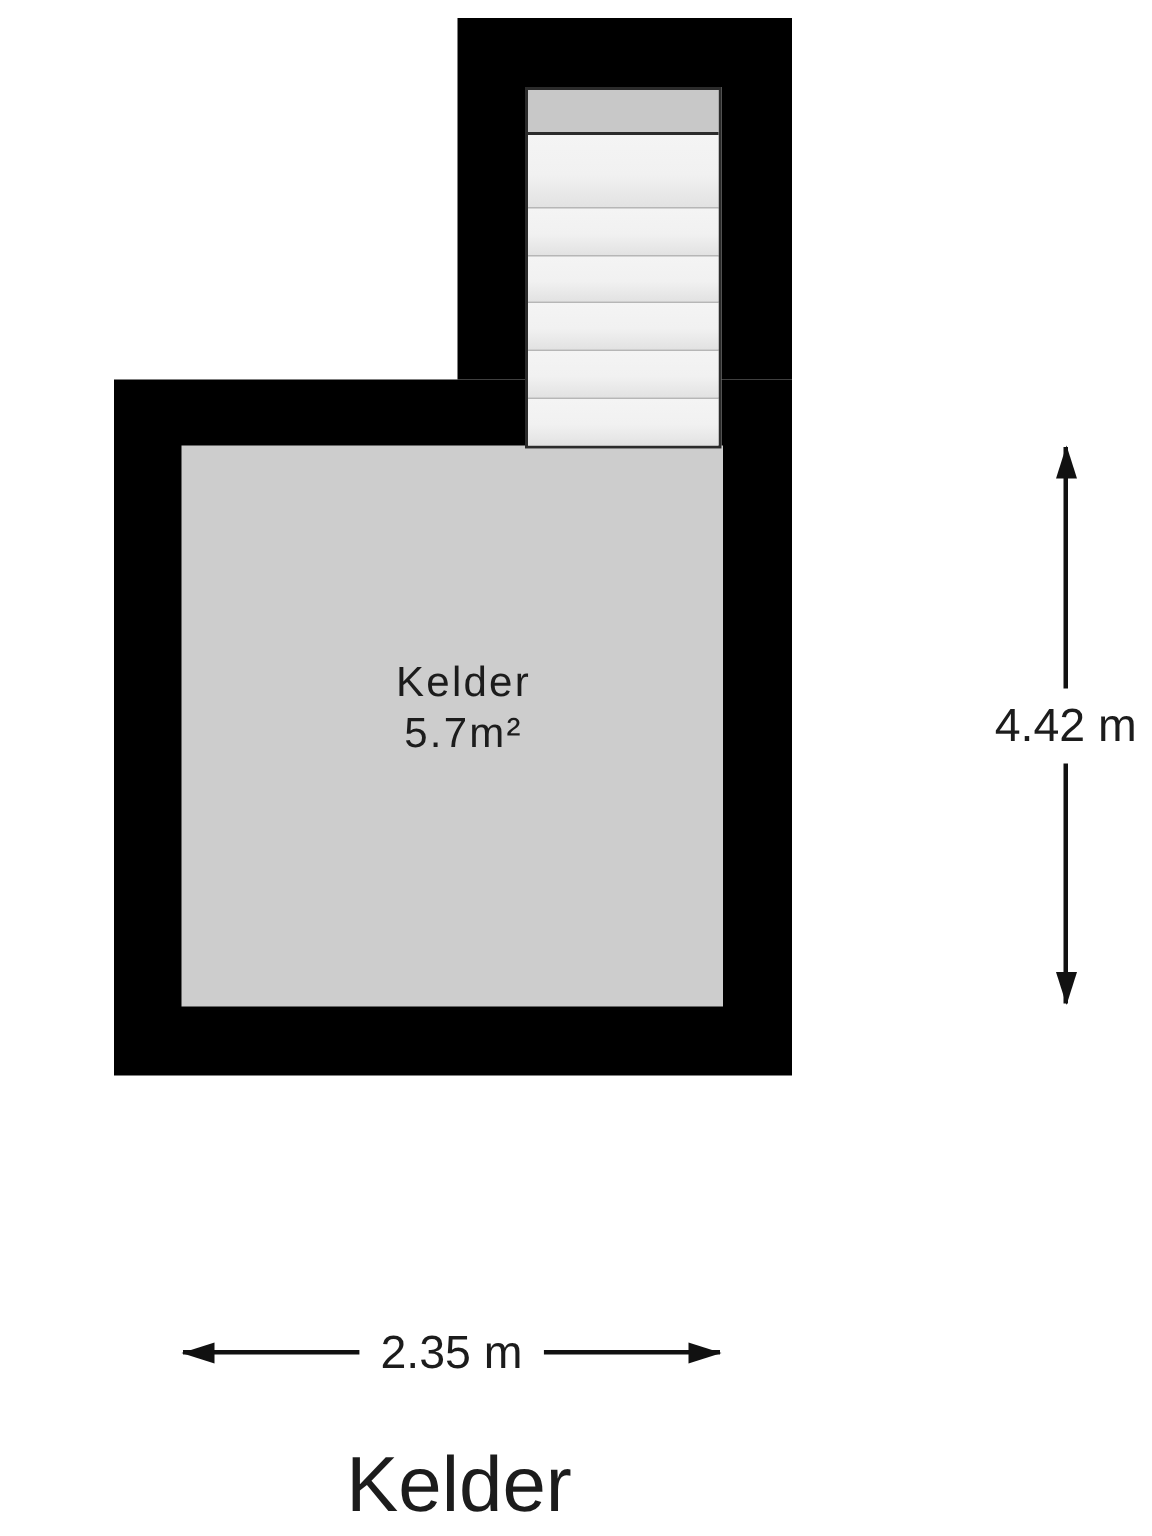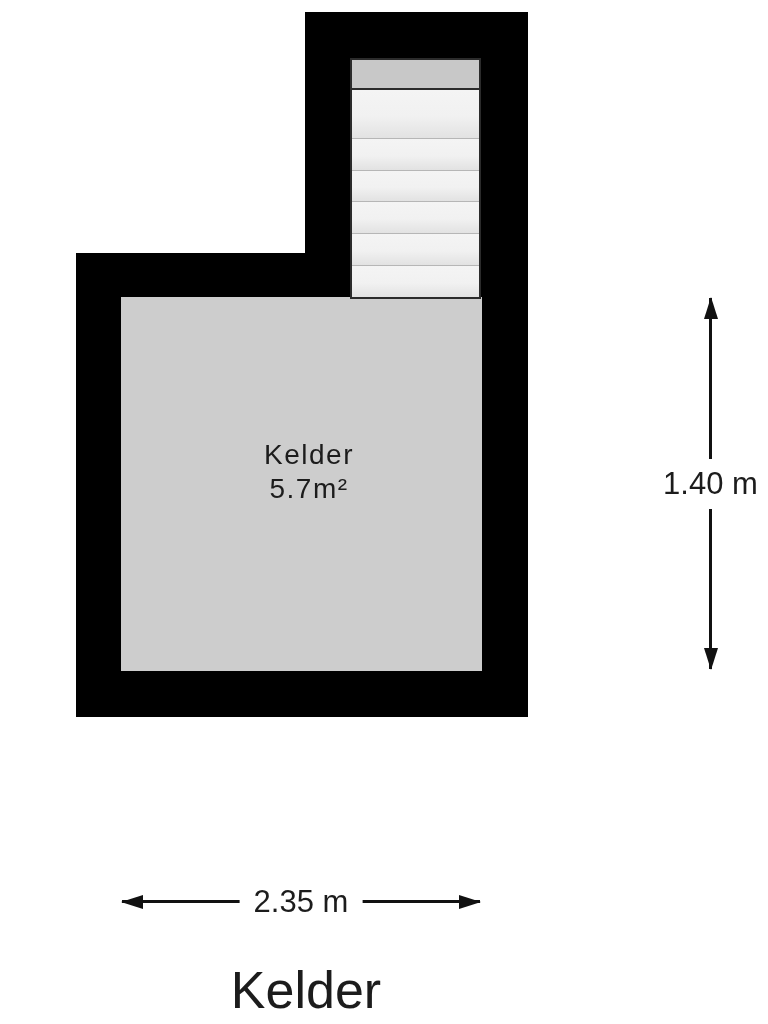--- a/index.html
+++ b/index.html
@@ -129,21 +129,21 @@
   </div>
 
   <div class="room-label">
     <div>Kelder</div>
     <div>5.7m²</div>
   </div>
 
   <div class="dim-v">
     <span class="arrow up"></span>
     <span class="arrow down"></span>
-    <span class="dim-label v">1.40 m</span>
+    <span class="dim-label v">4.42 m</span>
   </div>
 
   <div class="dim-h">
     <span class="arrow left"></span>
     <span class="arrow right"></span>
     <span class="dim-label h">2.35 m</span>
   </div>
 
   <div class="plan-title">Kelder</div>
 

